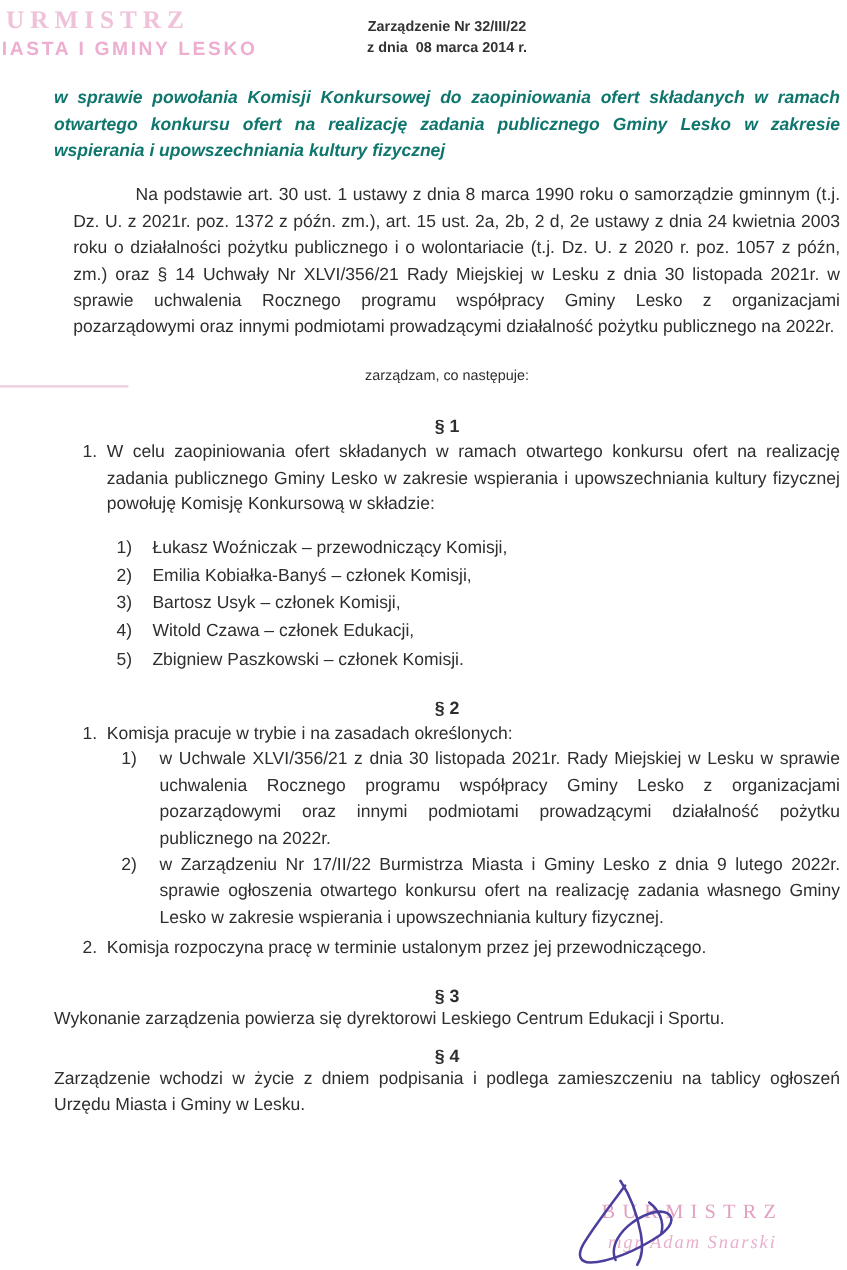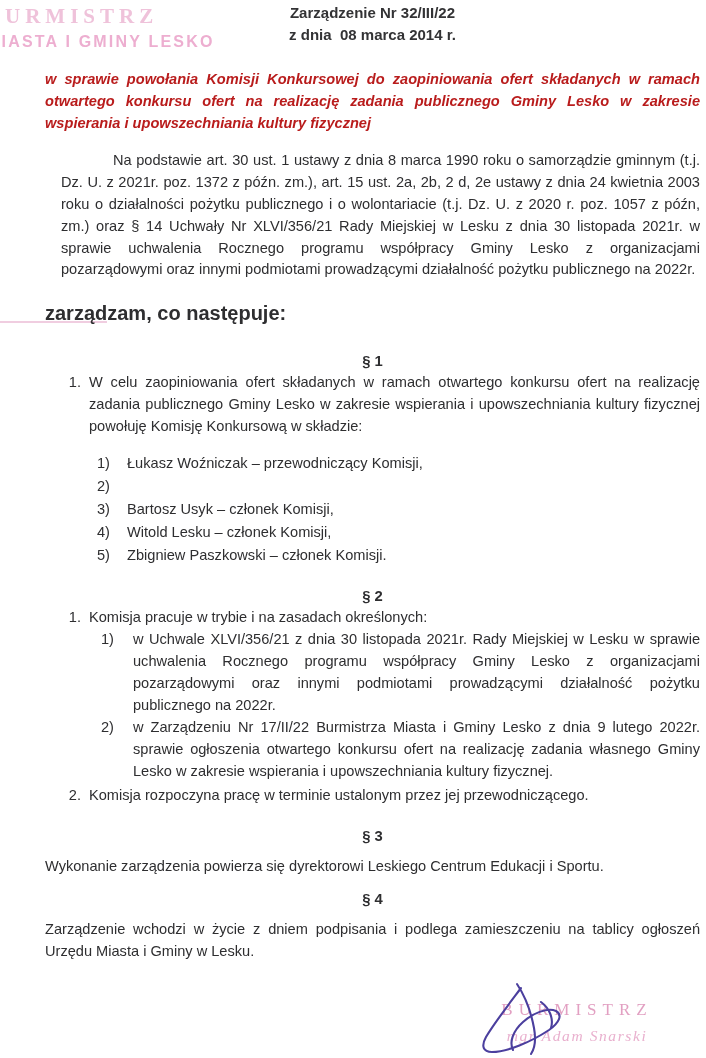--- a/index.html
+++ b/index.html
@@ -60,52 +60,53 @@
   
   .body-area {
     position: absolute;
     left: 45px;
     top: 0;
     width: 655px;
   }
 
   .title {
     text-align: center;
-    font-size: 15px;
+    font-size: 12px;
     font-weight: 700;
     line-height: 1.45;
-    margin-top: 2px;
+    margin-top: 14px;
     color: #333335;
   }
   .title div { white-space: pre; }
 
   .subject {
     margin-top: 22px;
     font-size: 14.6px;
     font-weight: 700;
     font-style: italic;
     line-height: 1.52;
     text-align: justify;
     text-align-last: left;
-    color: #b91c1c;
+    color: #0f766e;
   }
 
   .para {
     margin-top: 16px;
     font-size: 14.6px;
     line-height: 1.5;
     text-align: justify;
     text-align-last: left;
     margin-left: 16px;
   }
   .para.indent { text-indent: 52px; }
 
   .center-bold {
-    font-weight: 700;
-    font-size: 20px;
+    text-align: center;
+    font-weight: 400;
+    font-size: 12px;
   }
   .section-mark {
     text-align: center;
     font-weight: 700;
     font-size: 14.8px;
   }
 
   .gap-s  { height: 13px; }
   .gap-m  { height: 21px; }
   .gap-l  { height: 28px; }
@@ -152,21 +153,21 @@
   .members { margin-top: 14px; }
   .members .lvl2 { line-height: 1.58; }
   .members .lvl2 > .mark { margin-left: 52px; width: 30px; }
   .members .lvl2 > .txt  { text-align: right; text-align-last: left; }
 
   .plain {
     font-size: 14.6px;
     line-height: 1.5;
     text-align: justify;
     text-align-last: left;
-    margin-top: 12px;
+    margin-top: 0;
   }
 
   
   .sign-block {
     position: absolute;
     left: 452px;
     top: 1000px;
     width: 250px;
     text-align: center;
     color: #e7a9c8;
@@ -231,28 +232,29 @@
       <div class="txt">W celu zaopiniowania ofert składanych w ramach otwartego konkursu ofert na realizację zadania publicznego Gminy Lesko w zakresie wspierania i upowszechniania kultury fizycznej powołuję Komisję Konkursową w składzie:</div>
     </div>
 
     <div class="members">
       <div class="lvl2">
         <div class="mark">1)</div>
         <div class="txt">Łukasz Woźniczak – przewodniczący Komisji,</div>
       </div>
       <div class="lvl2">
         <div class="mark">2)</div>
+        <div class="txt">Emilia Kobiałka-Banyś – członek Komisji,</div>
       </div>
       <div class="lvl2">
         <div class="mark">3)</div>
         <div class="txt">Bartosz Usyk – członek Komisji,</div>
       </div>
       <div class="lvl2">
         <div class="mark">4)</div>
-        <div class="txt">Witold Lesku – członek Komisji,</div>
+        <div class="txt">Witold Czawa – członek Edukacji,</div>
       </div>
       <div class="lvl2">
         <div class="mark">5)</div>
         <div class="txt">Zbigniew Paszkowski  – członek Komisji.</div>
       </div>
     </div>
 
     <div class="gap-m"></div>
 
     <div class="section-mark">§ 2</div>

